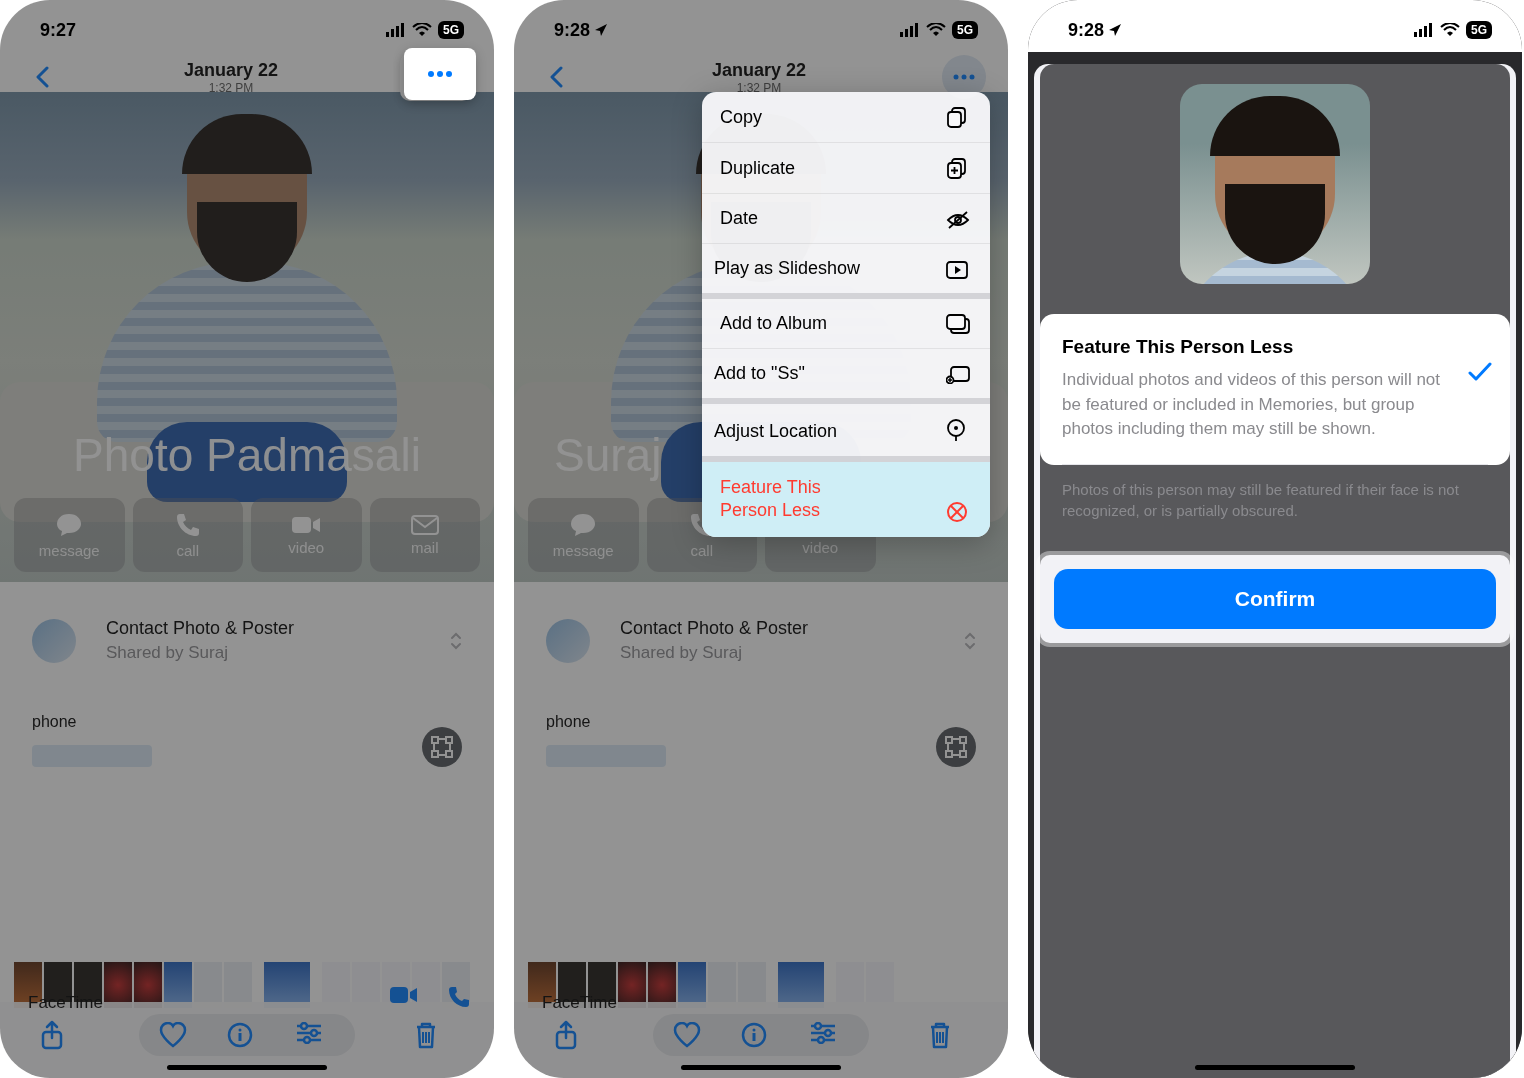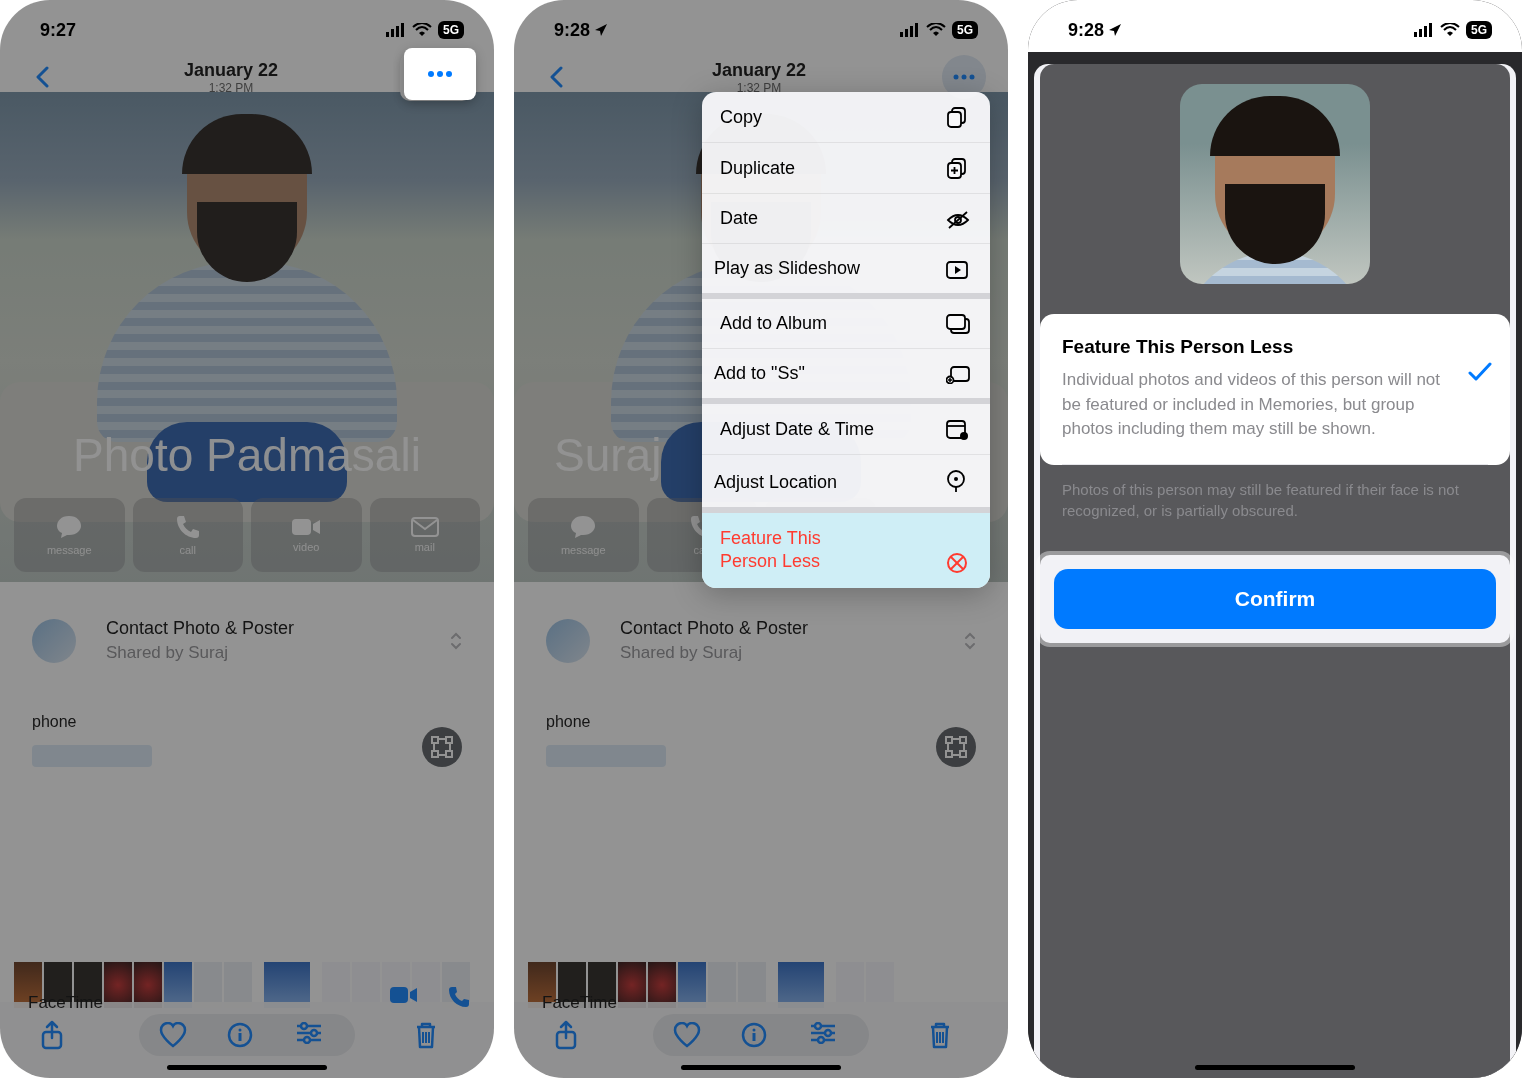--- a/index.html
+++ b/index.html
@@ -166,21 +166,21 @@
     background:rgba(120,120,125,0.4);
     border-radius:12px;
     display:flex;
     flex-direction:column;
     align-items:center;
     justify-content:center;
     gap:4px;
     color:#fff;
   }
   .action-btn .ic { font-size:26px; }
-  .action-btn .lbl { font-size:11px; opacity:0.9; }
+  .action-btn .lbl { font-size:15px; opacity:0.9; }
   
   .card-area {
     position:absolute;
     top:600px; left:14px; right:14px;
     z-index:2;
   }
   .card {
     background:#fff;
     border-radius:12px;
     padding:18px 18px;
@@ -831,30 +831,20 @@
       <span class="m-label">Add to "Ss"</span>
       <span class="m-ic">
           <svg width="24" height="18" viewBox="0 0 24 18">
             <rect x="5" y="1" width="18" height="14" rx="3" fill="none" stroke="#000" stroke-width="1.8"></rect>
             <circle cx="4" cy="14" r="3.5" fill="#f8f8fa" stroke="#000" stroke-width="1.8"></circle>
             <line x1="4" y1="12" x2="4" y2="16" stroke="#000" stroke-width="1.5"></line>
             <line x1="2" y1="14" x2="6" y2="14" stroke="#000" stroke-width="1.5"></line>
           </svg>
         </span>
     </div>
-    <div class="menu-item">
-      <span class="m-label">Adjust Date &amp; Time</span>
-      <span class="m-ic">
-          <svg width="22" height="22" viewBox="0 0 22 22">
-            <rect x="1" y="3" width="18" height="17" rx="3" fill="none" stroke="#000" stroke-width="1.8"></rect>
-            <line x1="1" y1="8" x2="19" y2="8" stroke="#000" stroke-width="1.8"></line>
-            <circle cx="18" cy="18" r="4" fill="#000"></circle>
-          </svg>
-        </span>
-    </div>
     <div class="menu-item thick-border">
       <span class="m-label">Adjust Location</span>
       <span class="m-ic">
           <svg width="20" height="24" viewBox="0 0 20 24">
             <circle cx="10" cy="10" r="8" fill="none" stroke="#000" stroke-width="1.8"></circle>
             <circle cx="10" cy="10" r="2" fill="#000"></circle>
             <line x1="10" y1="18" x2="10" y2="23" stroke="#000" stroke-width="1.8"></line>
           </svg>
         </span>
     </div>

